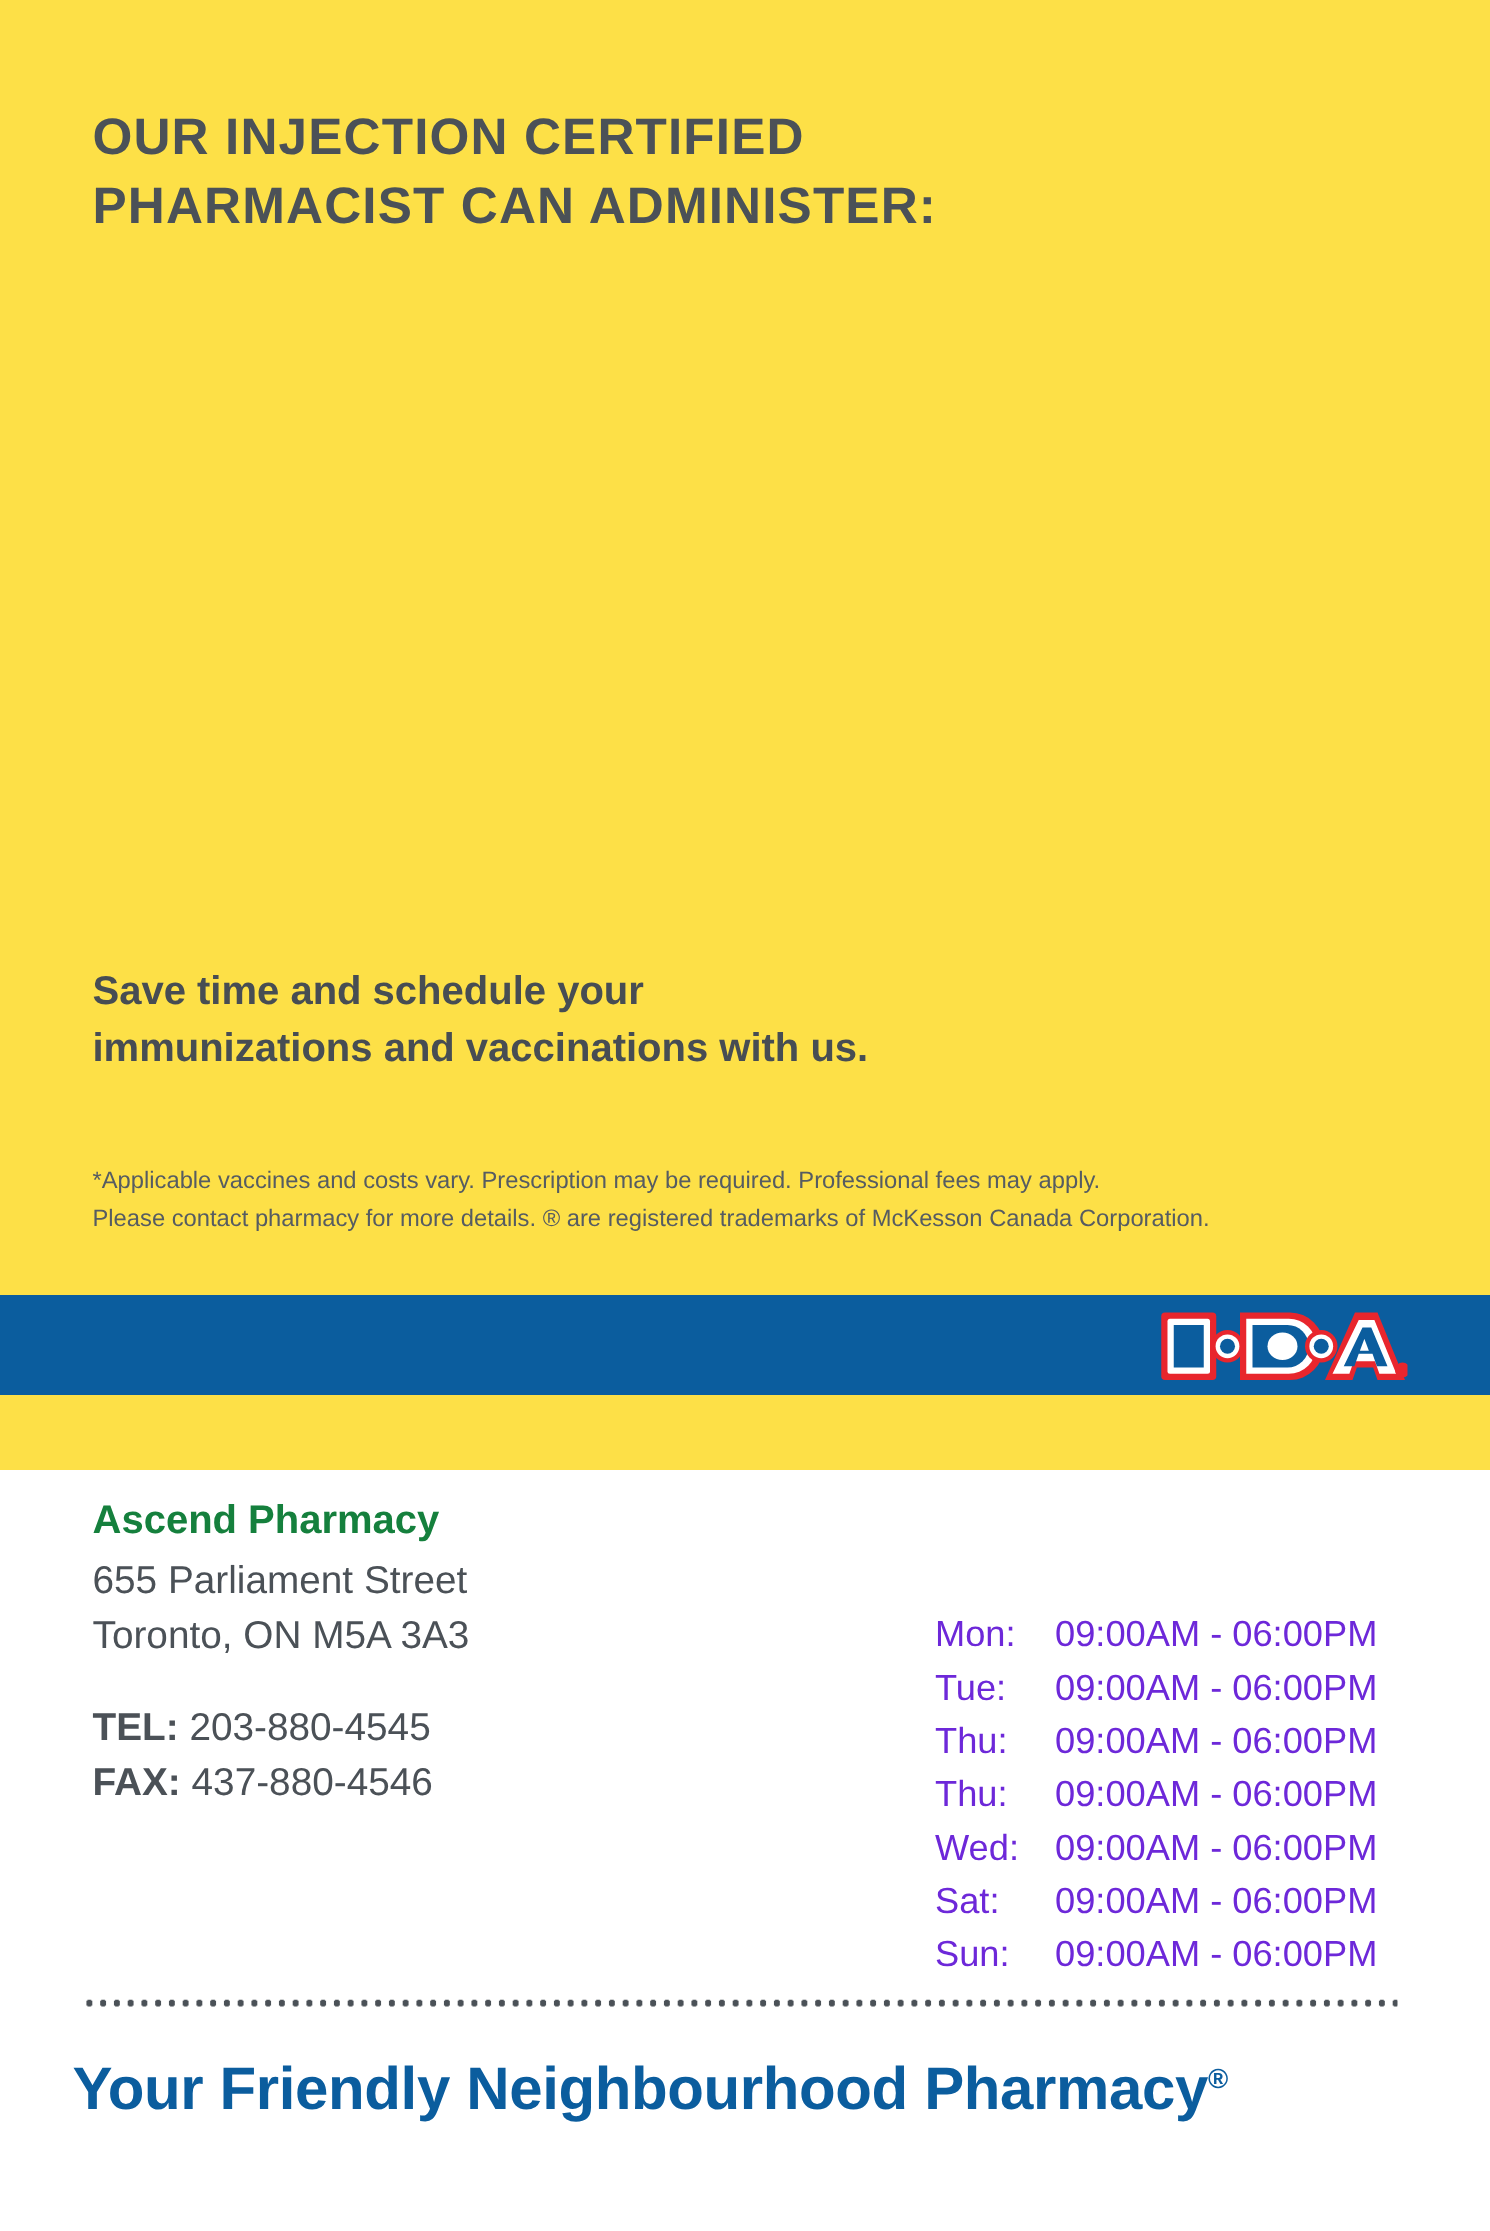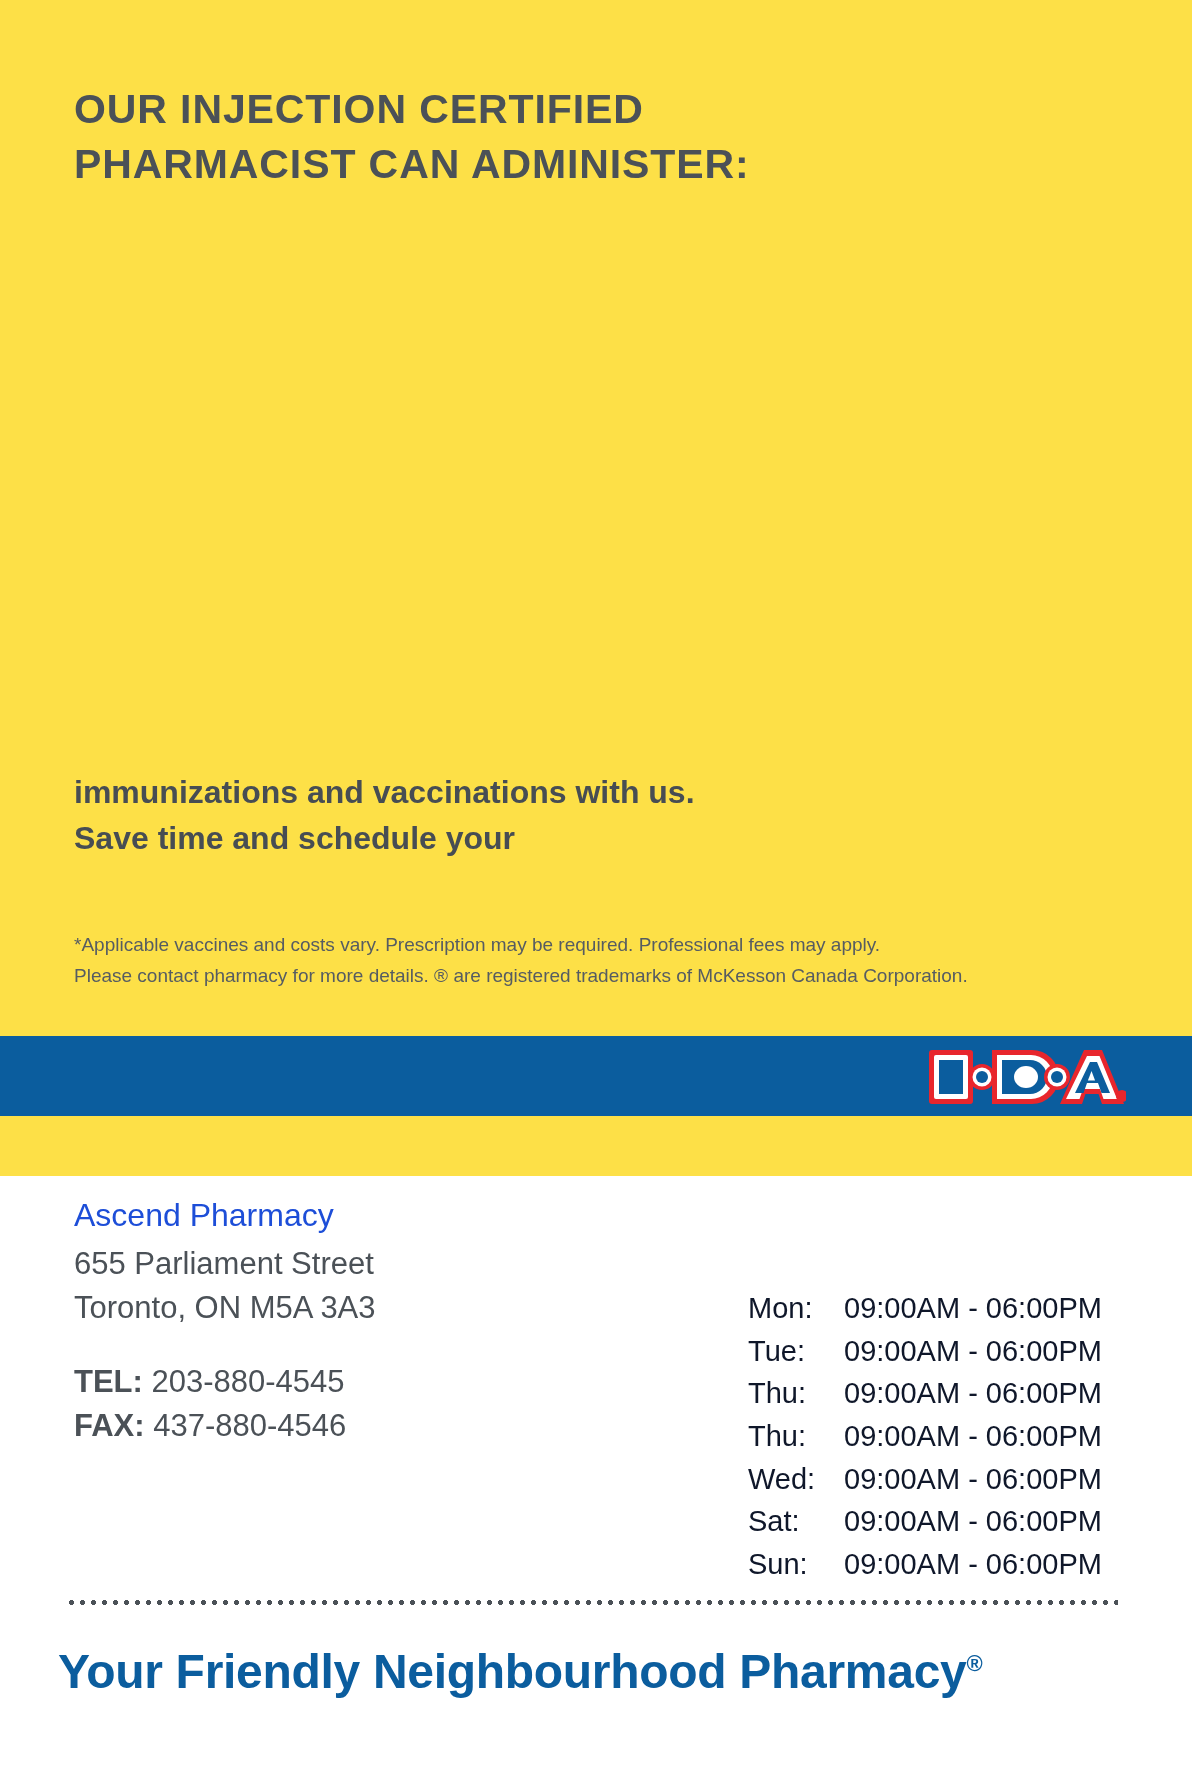--- a/index.html
+++ b/index.html
@@ -98,23 +98,23 @@
   .ida-logo svg { display: block; width: 200px; height: 62px; }
 
   
   .store-block {
     position: absolute;
     left: 74px;
     top: 1196px;
     width: 560px;
   }
   .store-name {
-    color: #1d4ed8;
+    color: #15803d;
     font-size: 32px;
-    font-weight: normal;
+    font-weight: bold;
     line-height: 1.2;
     margin-bottom: 8px;
     white-space: nowrap;
   }
   .store-addr {
     color: #4b5157;
     font-size: 31px;
     line-height: 1.42;
     white-space: nowrap;
   }
@@ -128,21 +128,21 @@
   .contact-row .lbl { font-weight: bold; }
 
   .hours {
     position: absolute;
     left: 748px;
     top: 1290px;
     width: 400px;
   }
   .hours-row {
     display: flex;
-    color: #0f172a;
+    color: #6d28d9;
     font-size: 29px;
     line-height: 1.3;
     margin-bottom: 5px;
     white-space: nowrap;
   }
   .hours-day { width: 96px; }
   .hours-time { }
 
   .dotted-rule {
     position: absolute;
@@ -180,22 +180,22 @@
   <div class="top-panel">
 
     <div class="headline">
       <span class="headline-line">OUR INJECTION CERTIFIED</span>
       <span class="headline-line">PHARMACIST CAN ADMINISTER:</span>
     </div>
 
     <div class="media-placeholder"></div>
 
     <div class="subhead">
+      <span class="subhead-line">Save time and schedule your</span>
       <span class="subhead-line">immunizations and vaccinations with us.</span>
-      <span class="subhead-line">Save time and schedule your</span>
     </div>
 
     <div class="disclaimer">
       <span class="disclaimer-line">*Applicable vaccines and costs vary. Prescription may be required. Professional fees may apply.</span>
       <span class="disclaimer-line">Please contact pharmacy for more details. ® are registered trademarks of McKesson Canada Corporation.</span>
     </div>
   </div>
 
   <div class="blue-band"></div>
 

